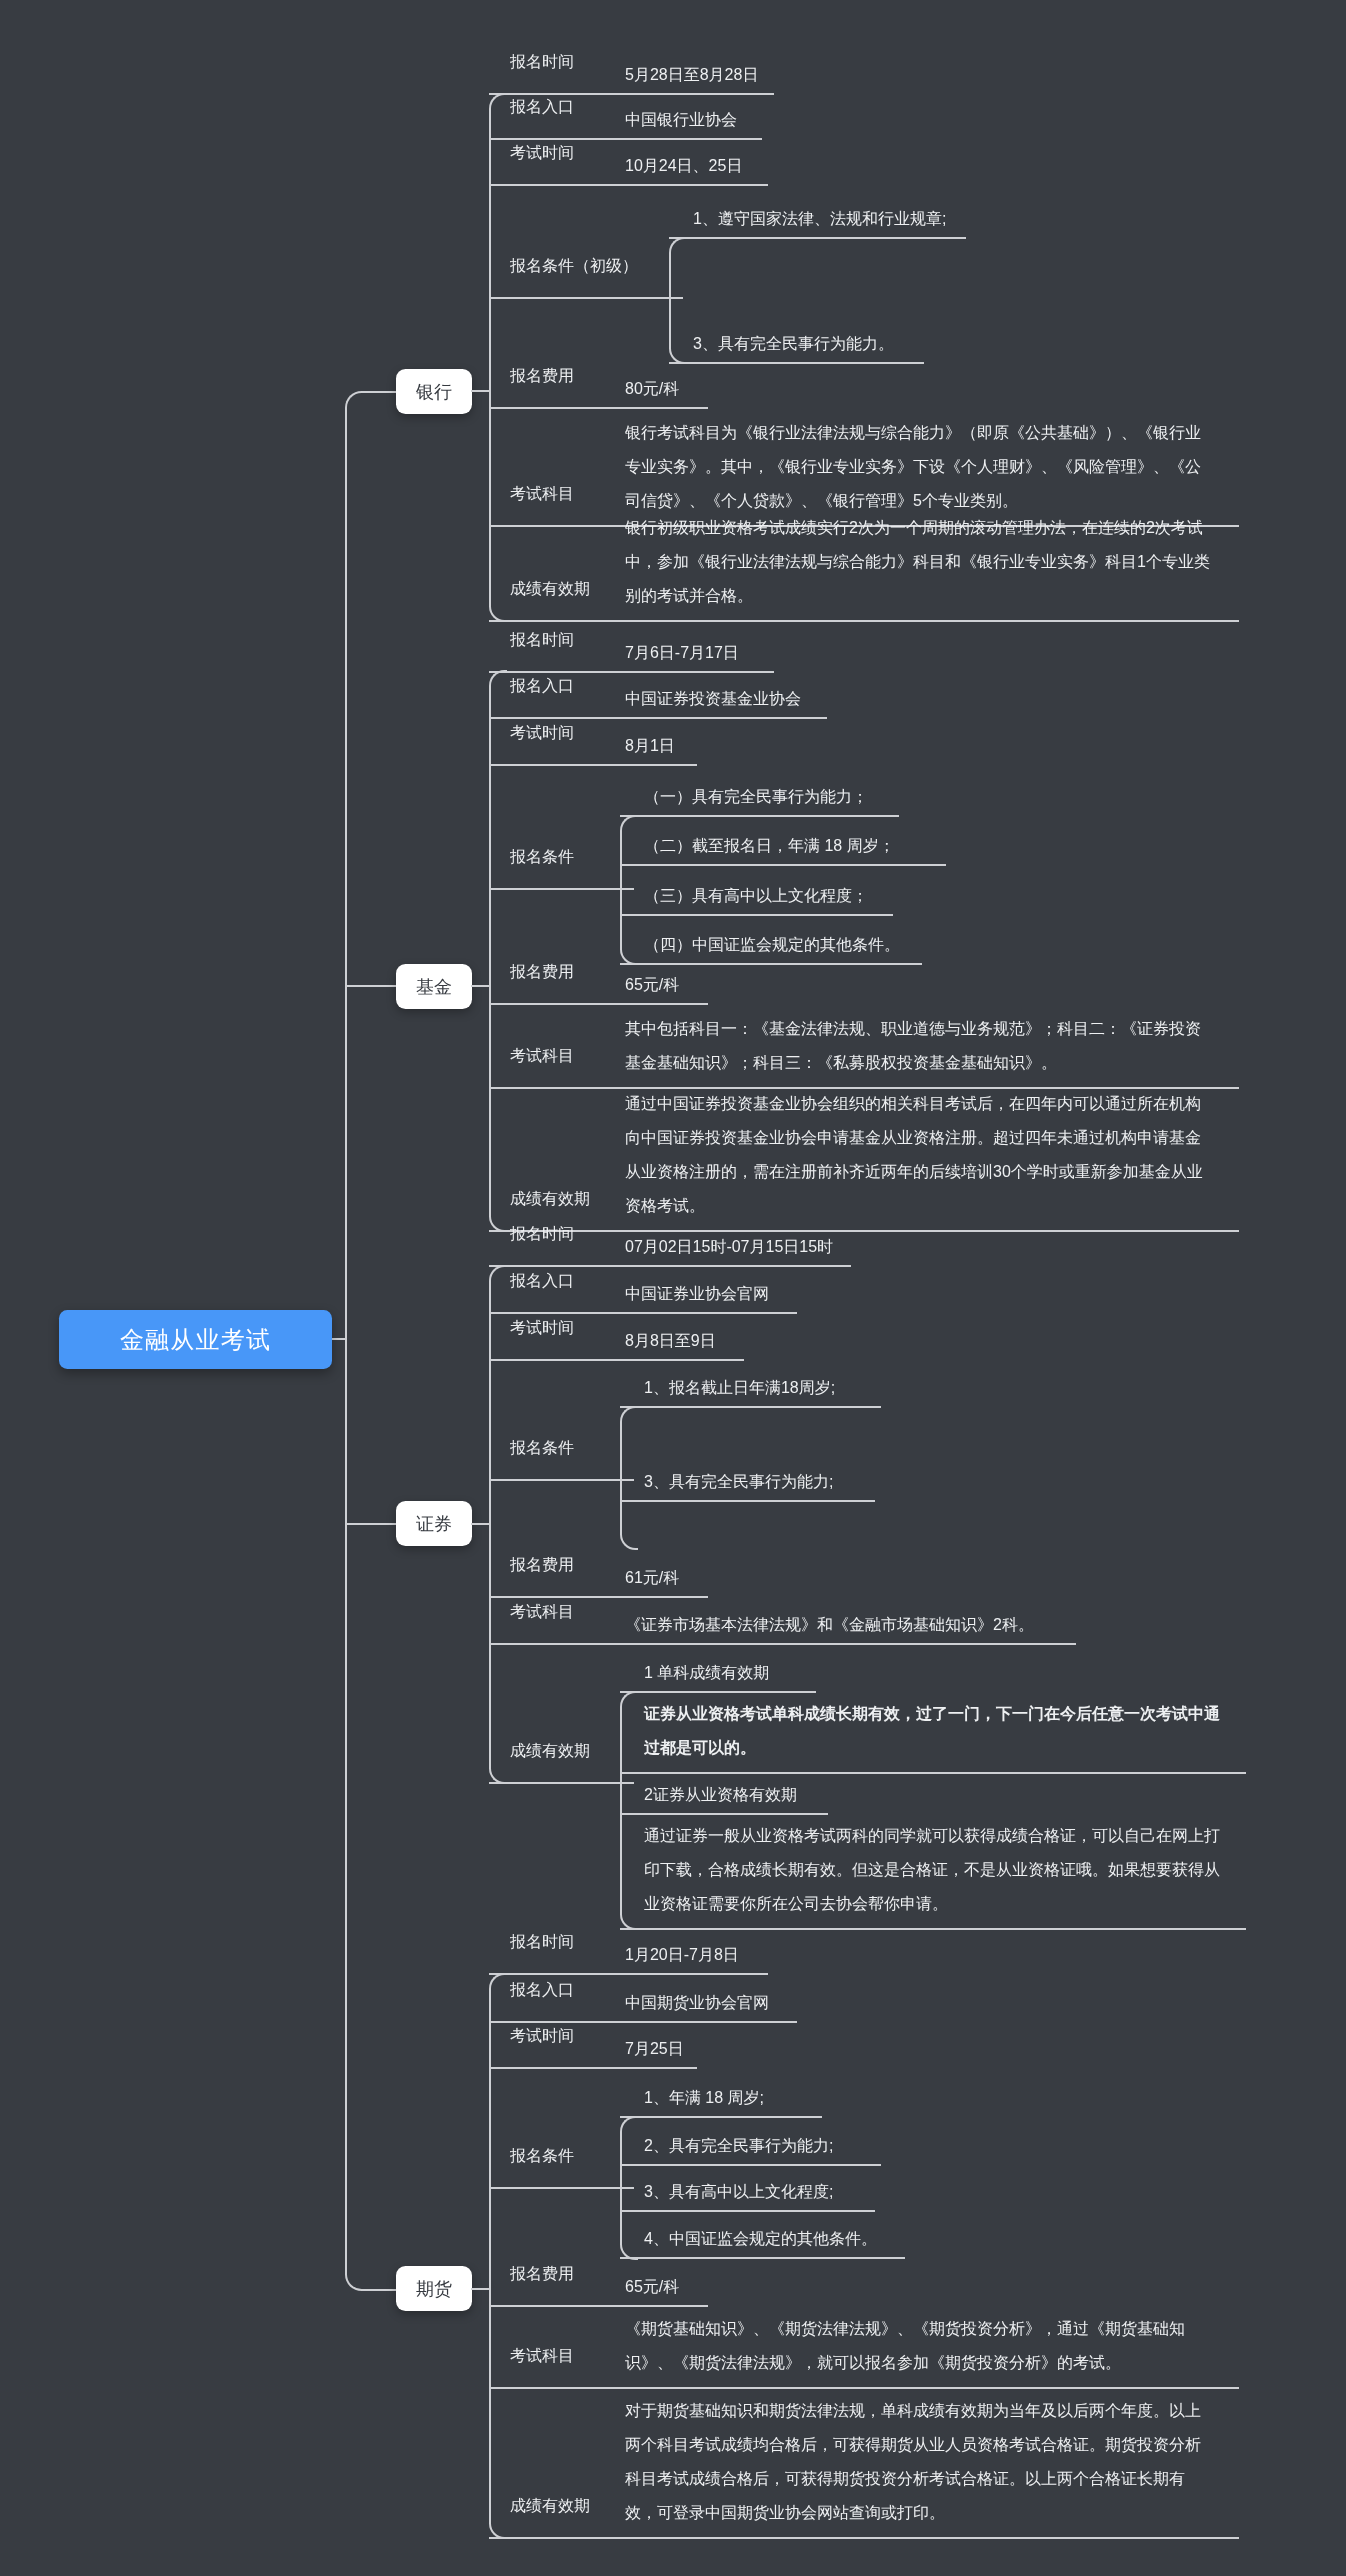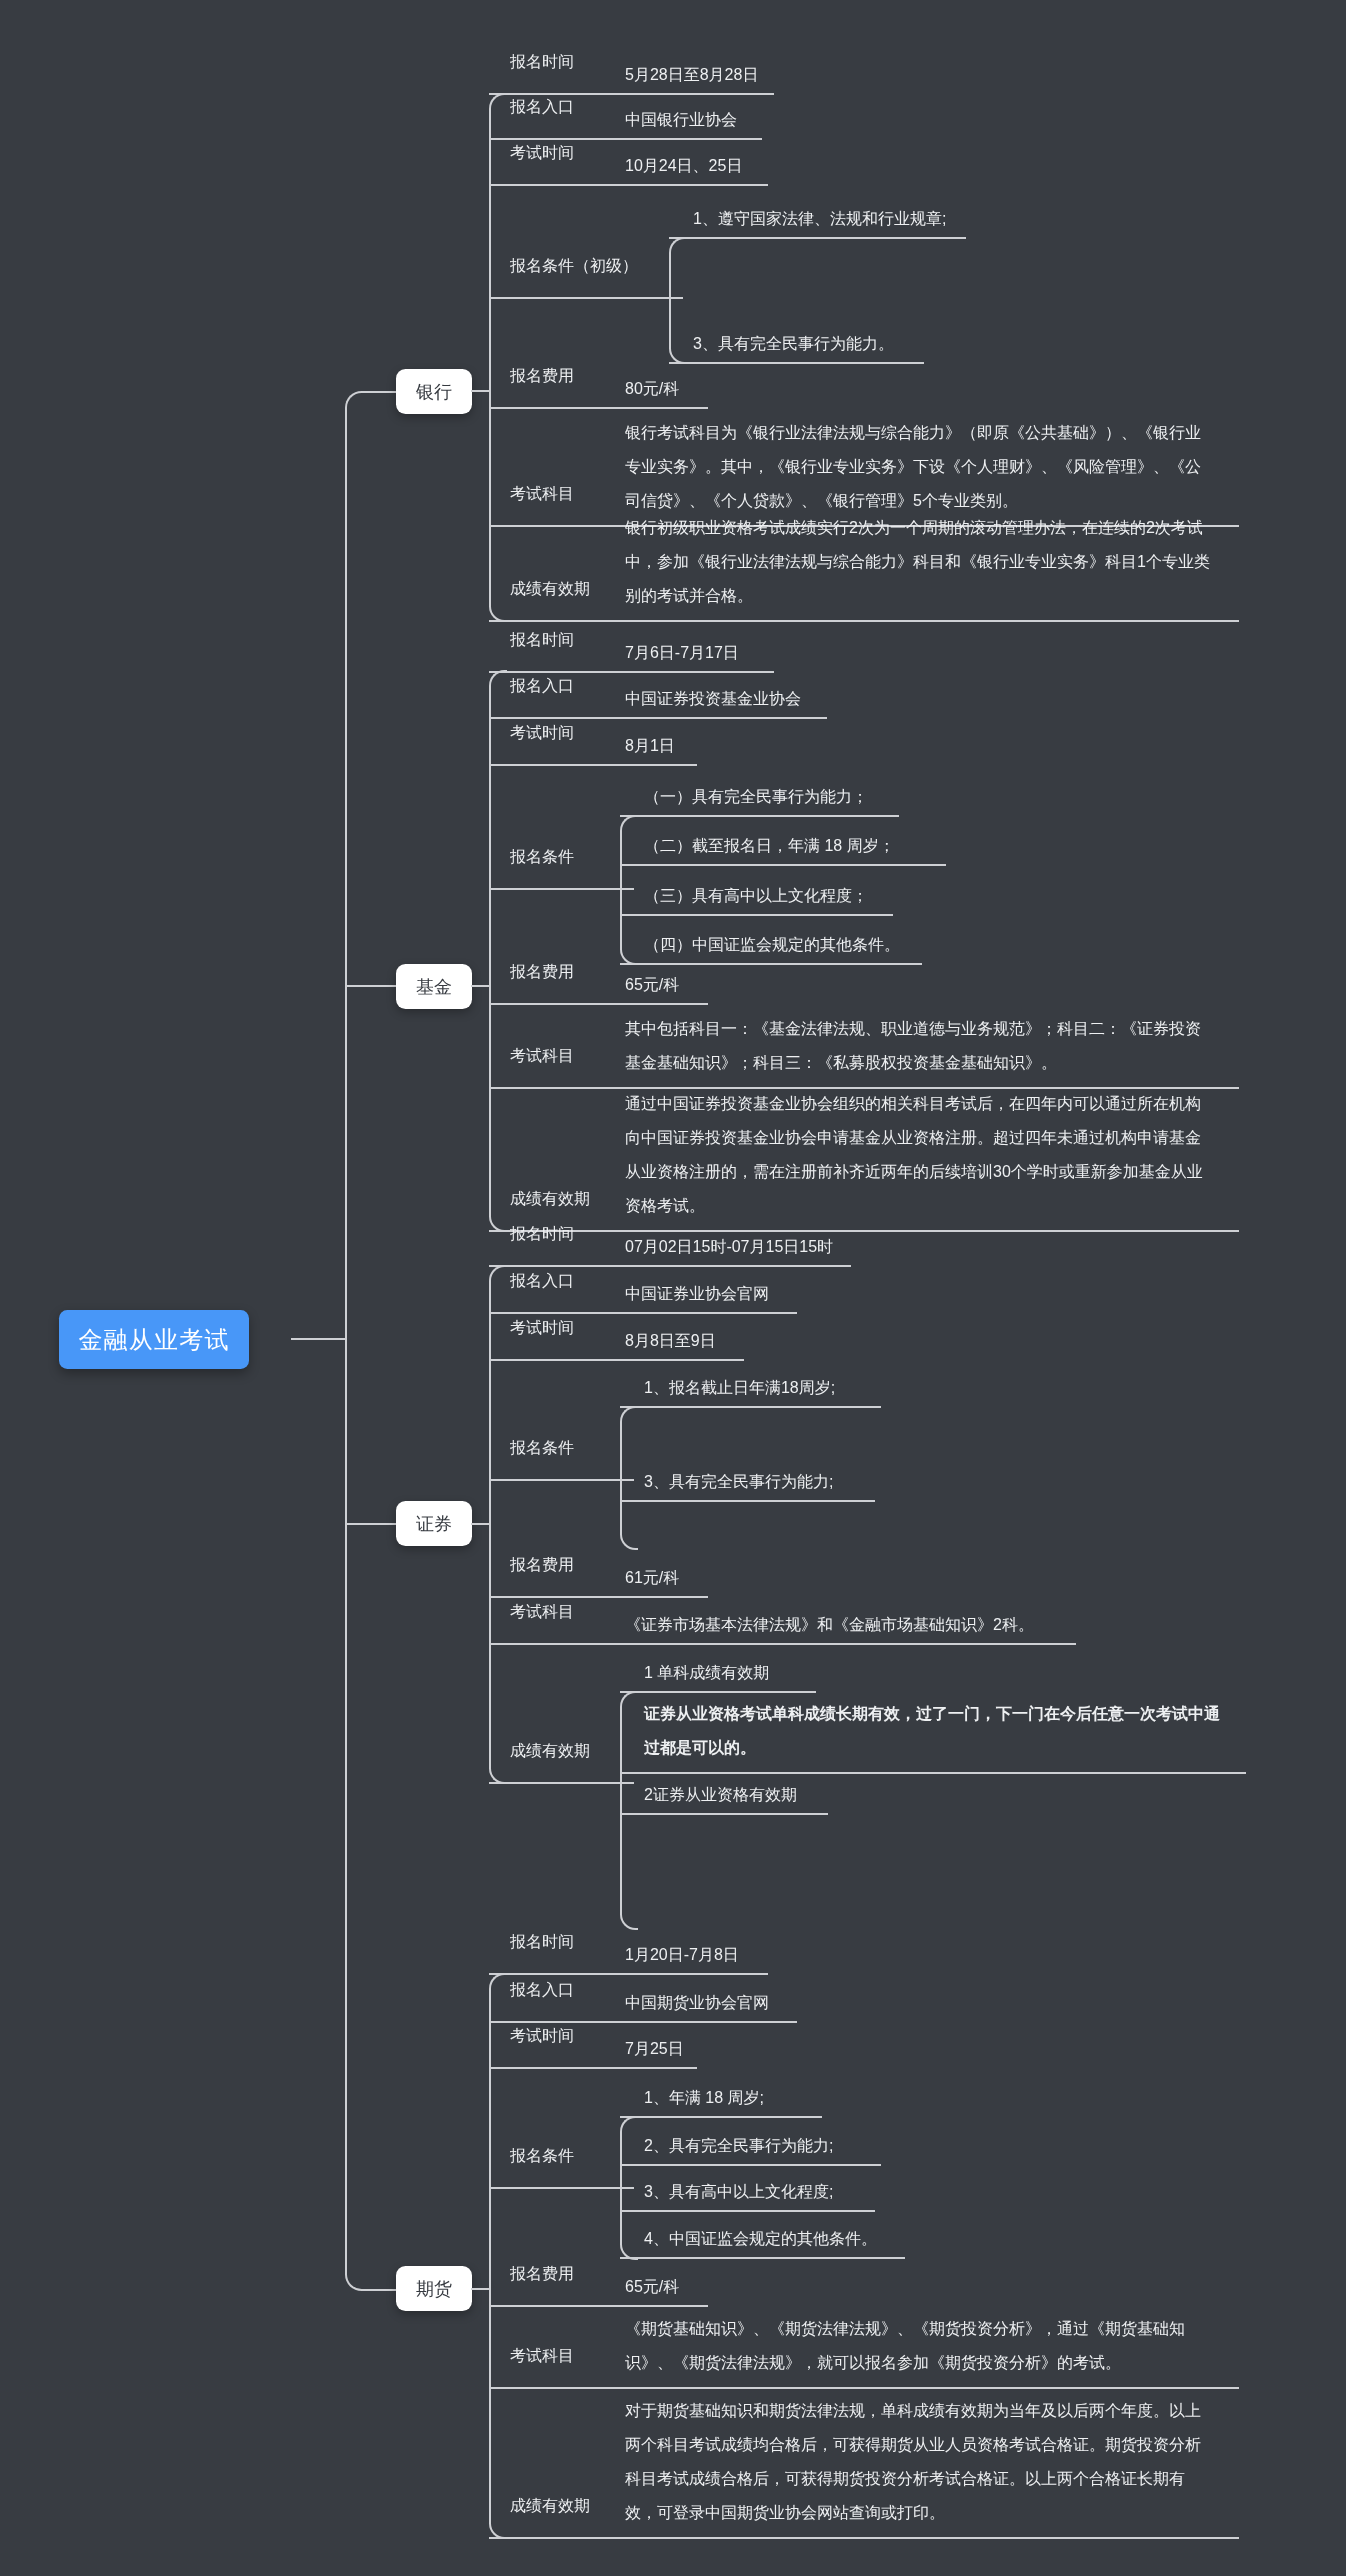--- a/index.html
+++ b/index.html
@@ -13,21 +13,21 @@
   .row .para{position:absolute;left:136px;bottom:7.1px;width:587px;line-height:34px;}
   .row .para2{position:absolute;left:24px;bottom:7.1px;width:584px;line-height:34px;}
   .bracket{position:absolute;width:18px;border:2.4px solid #ced0d4;border-right:none;
            border-radius:15.4px 0 0 15.4px;}
   .hline{position:absolute;height:2.4px;background:#ced0d4;}
   .trunk{position:absolute;left:345px;top:391px;width:51px;height:1900px;
          border:2.4px solid #ced0d4;border-right:none;border-radius:16.6px 0 0 16.6px;}
   .bnode{position:absolute;width:76px;height:45px;background:#ffffff;border-radius:9.5px;
          color:#363a40;font-size:18px;display:flex;align-items:center;justify-content:center;
          box-shadow:0 3.6px 9.5px rgba(0,0,0,.28);}
-  .root{position:absolute;left:59px;top:1310px;width:190px;height:59px;background:#4897f8;
+  .root{position:absolute;left:59px;top:1310px;width:273px;height:59px;background:#4897f8;
         border-radius:8.3px;color:#ffffff;font-size:24px;display:flex;align-items:center;
         justify-content:center;box-shadow:0 4.7px 10.7px rgba(0,0,0,.30);letter-spacing:1.2px;}
 </style>
 </head>
 <body>
 
 <div id="canvas">
 
   <div class="trunk"></div>
   <div class="hline" style="left:291px;top:1338px;width:56px;"></div>
@@ -167,20 +167,23 @@
   <div class="bracket" style="left:620px;top:1691px;height:239px;"></div>
   <div class="row" style="left:620px;top:1649px;width:196px;">
     <span class="lab2">1 单科成绩有效期</span>
   </div>
   <div class="row" style="left:620px;top:1730px;width:626px;font-weight:bold;">
     <div class="para2">证券从业资格考试单科成绩长期有效，过了一门，下一门在今后任意一次考试中通过都是可以的。</div>
   </div>
   <div class="row" style="left:620px;top:1771px;width:208px;">
     <span class="lab2">2证券从业资格有效期</span>
   </div>
+  <div class="row" style="left:620px;top:1886px;width:626px;">
+    <div class="para2">通过证券一般从业资格考试两科的同学就可以获得成绩合格证，可以自己在网上打印下载，合格成绩长期有效。但这是合格证，不是从业资格证哦。如果想要获得从业资格证需要你所在公司去协会帮你申请。</div>
+  </div>
 
   <div class="bnode" style="left:396px;top:2266px;">期货</div>
   <div class="hline" style="left:471px;top:2288px;width:20px;"></div>
   <div class="bracket" style="left:489px;top:1973px;height:566px;"></div>
 
   <div class="row" style="left:489px;top:1931px;width:279px;">
     <span class="lab">报名时间</span>
     <span class="val">1月20日-7月8日</span>
   </div>
   <div class="row" style="left:489px;top:1979px;width:308px;">

